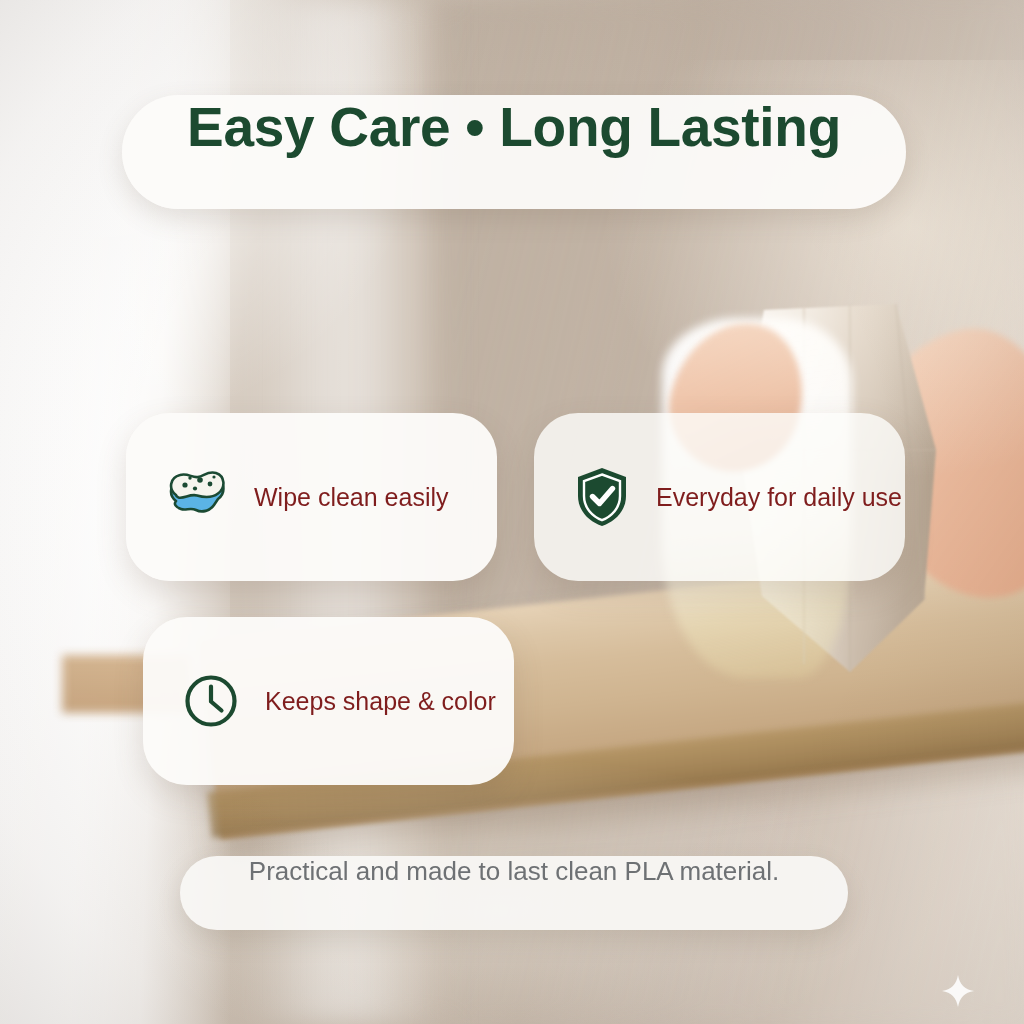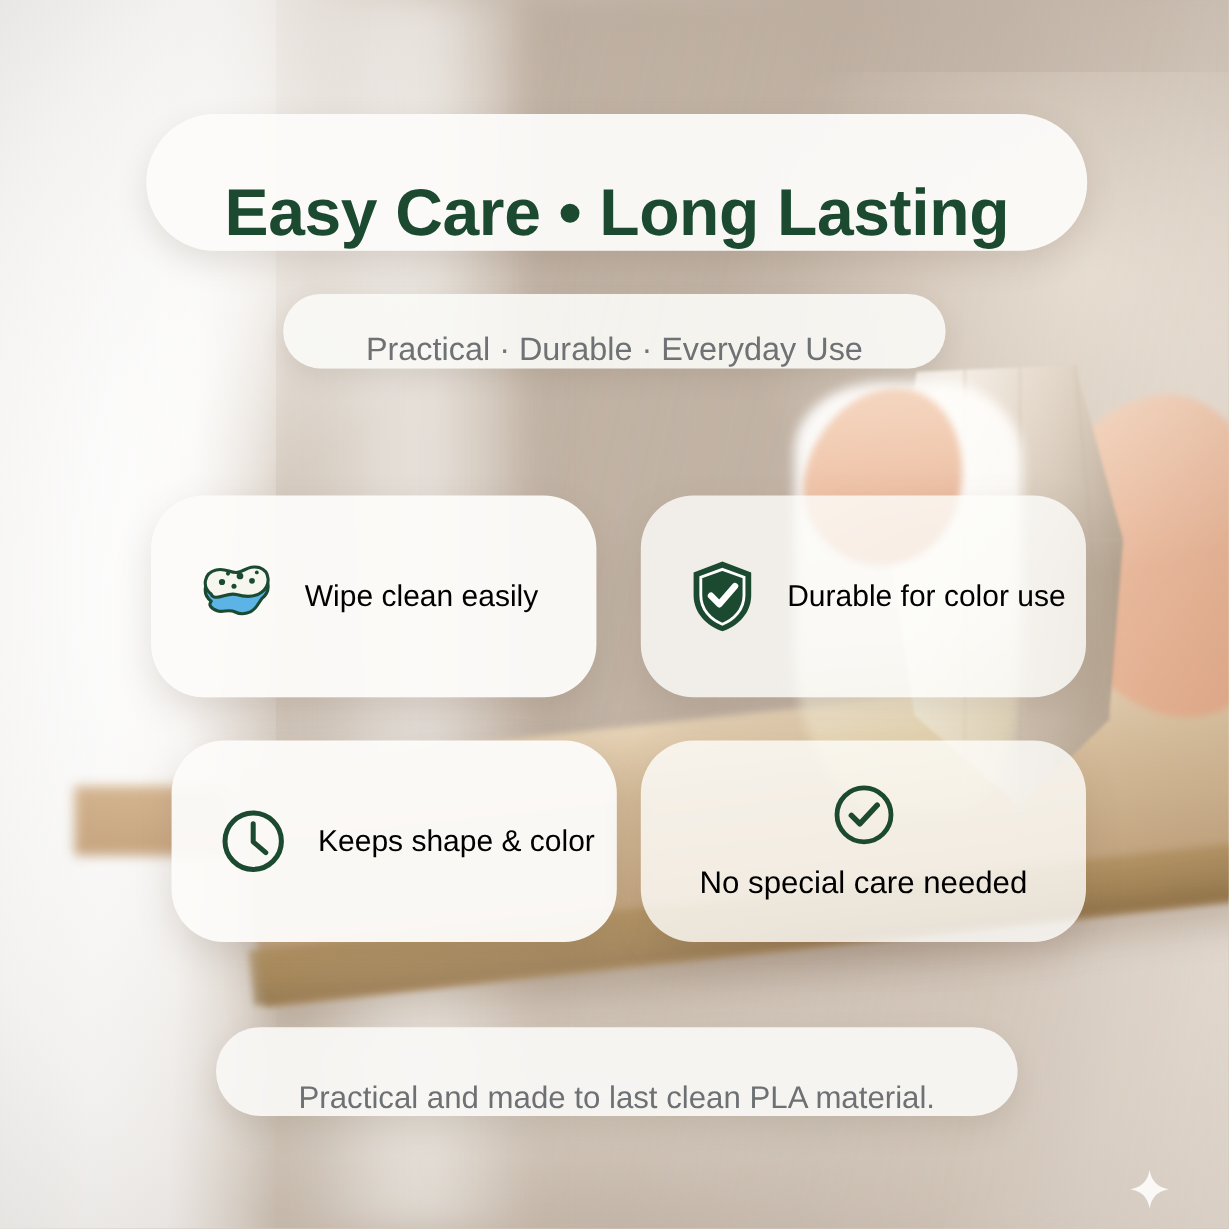--- a/index.html
+++ b/index.html
@@ -151,21 +151,21 @@
     background: radial-gradient(ellipse at 50% 48%,
       rgba(0,0,0,0) 52%, rgba(92,72,55,0.07) 82%, rgba(82,64,48,0.14) 100%);
   }
 
   
   #content { position: absolute; inset: 0; }
 
   .pill {
     position: absolute;
     display: flex;
-    align-items: flex-end;
+    align-items: flex-start;
     justify-content: center;
     border-radius: 999px;
     box-shadow: 0 10px 26px rgba(104, 84, 66, 0.16);
   }
 
   .title-pill {
     left: 122px; top: 95px; width: 784px; height: 114px;
     background: rgba(252, 251, 249, 0.95);
   }
   .title-text {
@@ -207,21 +207,21 @@
     gap: 14px;
   }
 
   #card-1 { left: 126px; top: 413px; }
   #card-2 { left: 534px; top: 413px; }
   #card-3 { left: 127px; top: 617px; margin-left: 16px; }
   #card-4 { left: 534px; top: 617px; }
 
   .card-icon { flex: 0 0 auto; display: block; line-height: 0; }
   .card-label {
-    color: #000000;
+    color: #7f1d1d;
     font-size: 25px;
     white-space: nowrap;
   }
   .card-stack .card-label { font-size: 26px; }
 
   .footer-pill {
     left: 180px; top: 856px; width: 668px; height: 74px;
     background: rgba(249, 248, 245, 0.93);
     box-shadow: 0 10px 24px rgba(104, 84, 66, 0.15);
   }
@@ -290,23 +290,20 @@
     <div class="bg-layer bg-bloom-c"></div>
     <div class="bg-layer bg-vignette"></div>
   </div>
 
   <div id="content">
 
     <div class="pill title-pill">
       <span class="title-text">Easy Care • Long Lasting</span>
     </div>
 
-    <div class="pill subtitle-pill">
-      <span class="subtitle-text">Practical · Durable · Everyday Use</span>
-    </div>
 
     <div class="card card-opaque card-row" id="card-1">
       <span class="card-icon">
         <svg width="62" height="52" viewBox="0 0 62 52" xmlns="http://www.w3.org/2000/svg" aria-hidden="true">
           <path d="M10 30 C2 24 4 12 14 9 C22 6.5 26 12 32 11 C38 10 42 4 50 7 C59 10.5 60 22 52 28 L48 34 C44 40 36 42 30 39 C24 36 20 40 15 38 C9.5 36 7.5 33 10 30 Z" fill="#5BB4E5" stroke="#1B4A33" stroke-width="2.6" stroke-linejoin="round"></path>
           <path d="M10 24 C2 18 4 6.5 14 4 C22 1.8 26 7 32 6 C38 5 42 -0.5 50 2 C59 5 60 16.5 52 22.5 C46 27 38 26.5 31 24.5 C24 22.5 18 28 12.5 26.5 C11 26 10.2 25.2 10 24 Z" fill="#F6F5EE" stroke="#1B4A33" stroke-width="2.6" stroke-linejoin="round"></path>
           <circle cx="19" cy="14" r="2.6" fill="#1B4A33"></circle>
           <circle cx="29" cy="17.5" r="2.1" fill="#1B4A33"></circle>
           <circle cx="34" cy="9" r="2.8" fill="#1B4A33"></circle>
           <circle cx="44" cy="13" r="2.4" fill="#1B4A33"></circle>
@@ -318,42 +315,33 @@
     </div>
 
     <div class="card card-glass card-row" id="card-2">
       <span class="card-icon">
         <svg width="56" height="62" viewBox="0 0 56 62" xmlns="http://www.w3.org/2000/svg" aria-hidden="true">
           <path d="M28 2 L52 11 V30 C52 45 41 55.5 28 60 C15 55.5 4 45 4 30 V11 Z" fill="#1C4A30"></path>
           <path d="M28 8.5 L46 15 V30 C46 42 37.5 50.5 28 54.2 C18.5 50.5 10 42 10 30 V15 Z" fill="none" stroke="#FFFFFF" stroke-width="2.4"></path>
           <path d="M18.5 30.5 L25.5 37.5 L38.5 22.5" fill="none" stroke="#FFFFFF" stroke-width="5.4" stroke-linecap="round" stroke-linejoin="round"></path>
         </svg>
       </span>
-      <span class="card-label">Durable for color use</span>
+      <span class="card-label">Everyday for daily use</span>
     </div>
 
     <div class="card card-opaque card-row" id="card-3">
       <span class="card-icon">
         <svg width="56" height="56" viewBox="0 0 56 56" xmlns="http://www.w3.org/2000/svg" aria-hidden="true">
           <circle cx="28" cy="28" r="23.5" fill="none" stroke="#1C4A30" stroke-width="4.2"></circle>
           <path d="M28 13.5 V28.5 L38.5 37.5" fill="none" stroke="#1C4A30" stroke-width="4.2" stroke-linecap="round" stroke-linejoin="round"></path>
         </svg>
       </span>
       <span class="card-label">Keeps shape &amp; color</span>
     </div>
 
-    <div class="card card-glass card-stack" id="card-4">
-      <span class="card-icon">
-        <svg width="54" height="54" viewBox="0 0 54 54" xmlns="http://www.w3.org/2000/svg" aria-hidden="true">
-          <circle cx="27" cy="27" r="22.5" fill="none" stroke="#1C4A30" stroke-width="4"></circle>
-          <path d="M16.5 27.5 L23.5 34.5 L38 19" fill="none" stroke="#1C4A30" stroke-width="4.6" stroke-linecap="round" stroke-linejoin="round"></path>
-        </svg>
-      </span>
-      <span class="card-label">No special care needed</span>
-    </div>
 
     <div class="pill footer-pill">
       <span class="footer-text">Practical and made to last clean PLA material.</span>
     </div>
 
     <span class="sparkle">
       <svg width="34" height="34" viewBox="0 0 34 34" xmlns="http://www.w3.org/2000/svg" aria-hidden="true">
         <path d="M17 1 C18.6 10.4 23.6 15.4 33 17 C23.6 18.6 18.6 23.6 17 33 C15.4 23.6 10.4 18.6 1 17 C10.4 15.4 15.4 10.4 17 1 Z" fill="#FFFFFF" opacity=".95"></path>
       </svg>
     </span>

